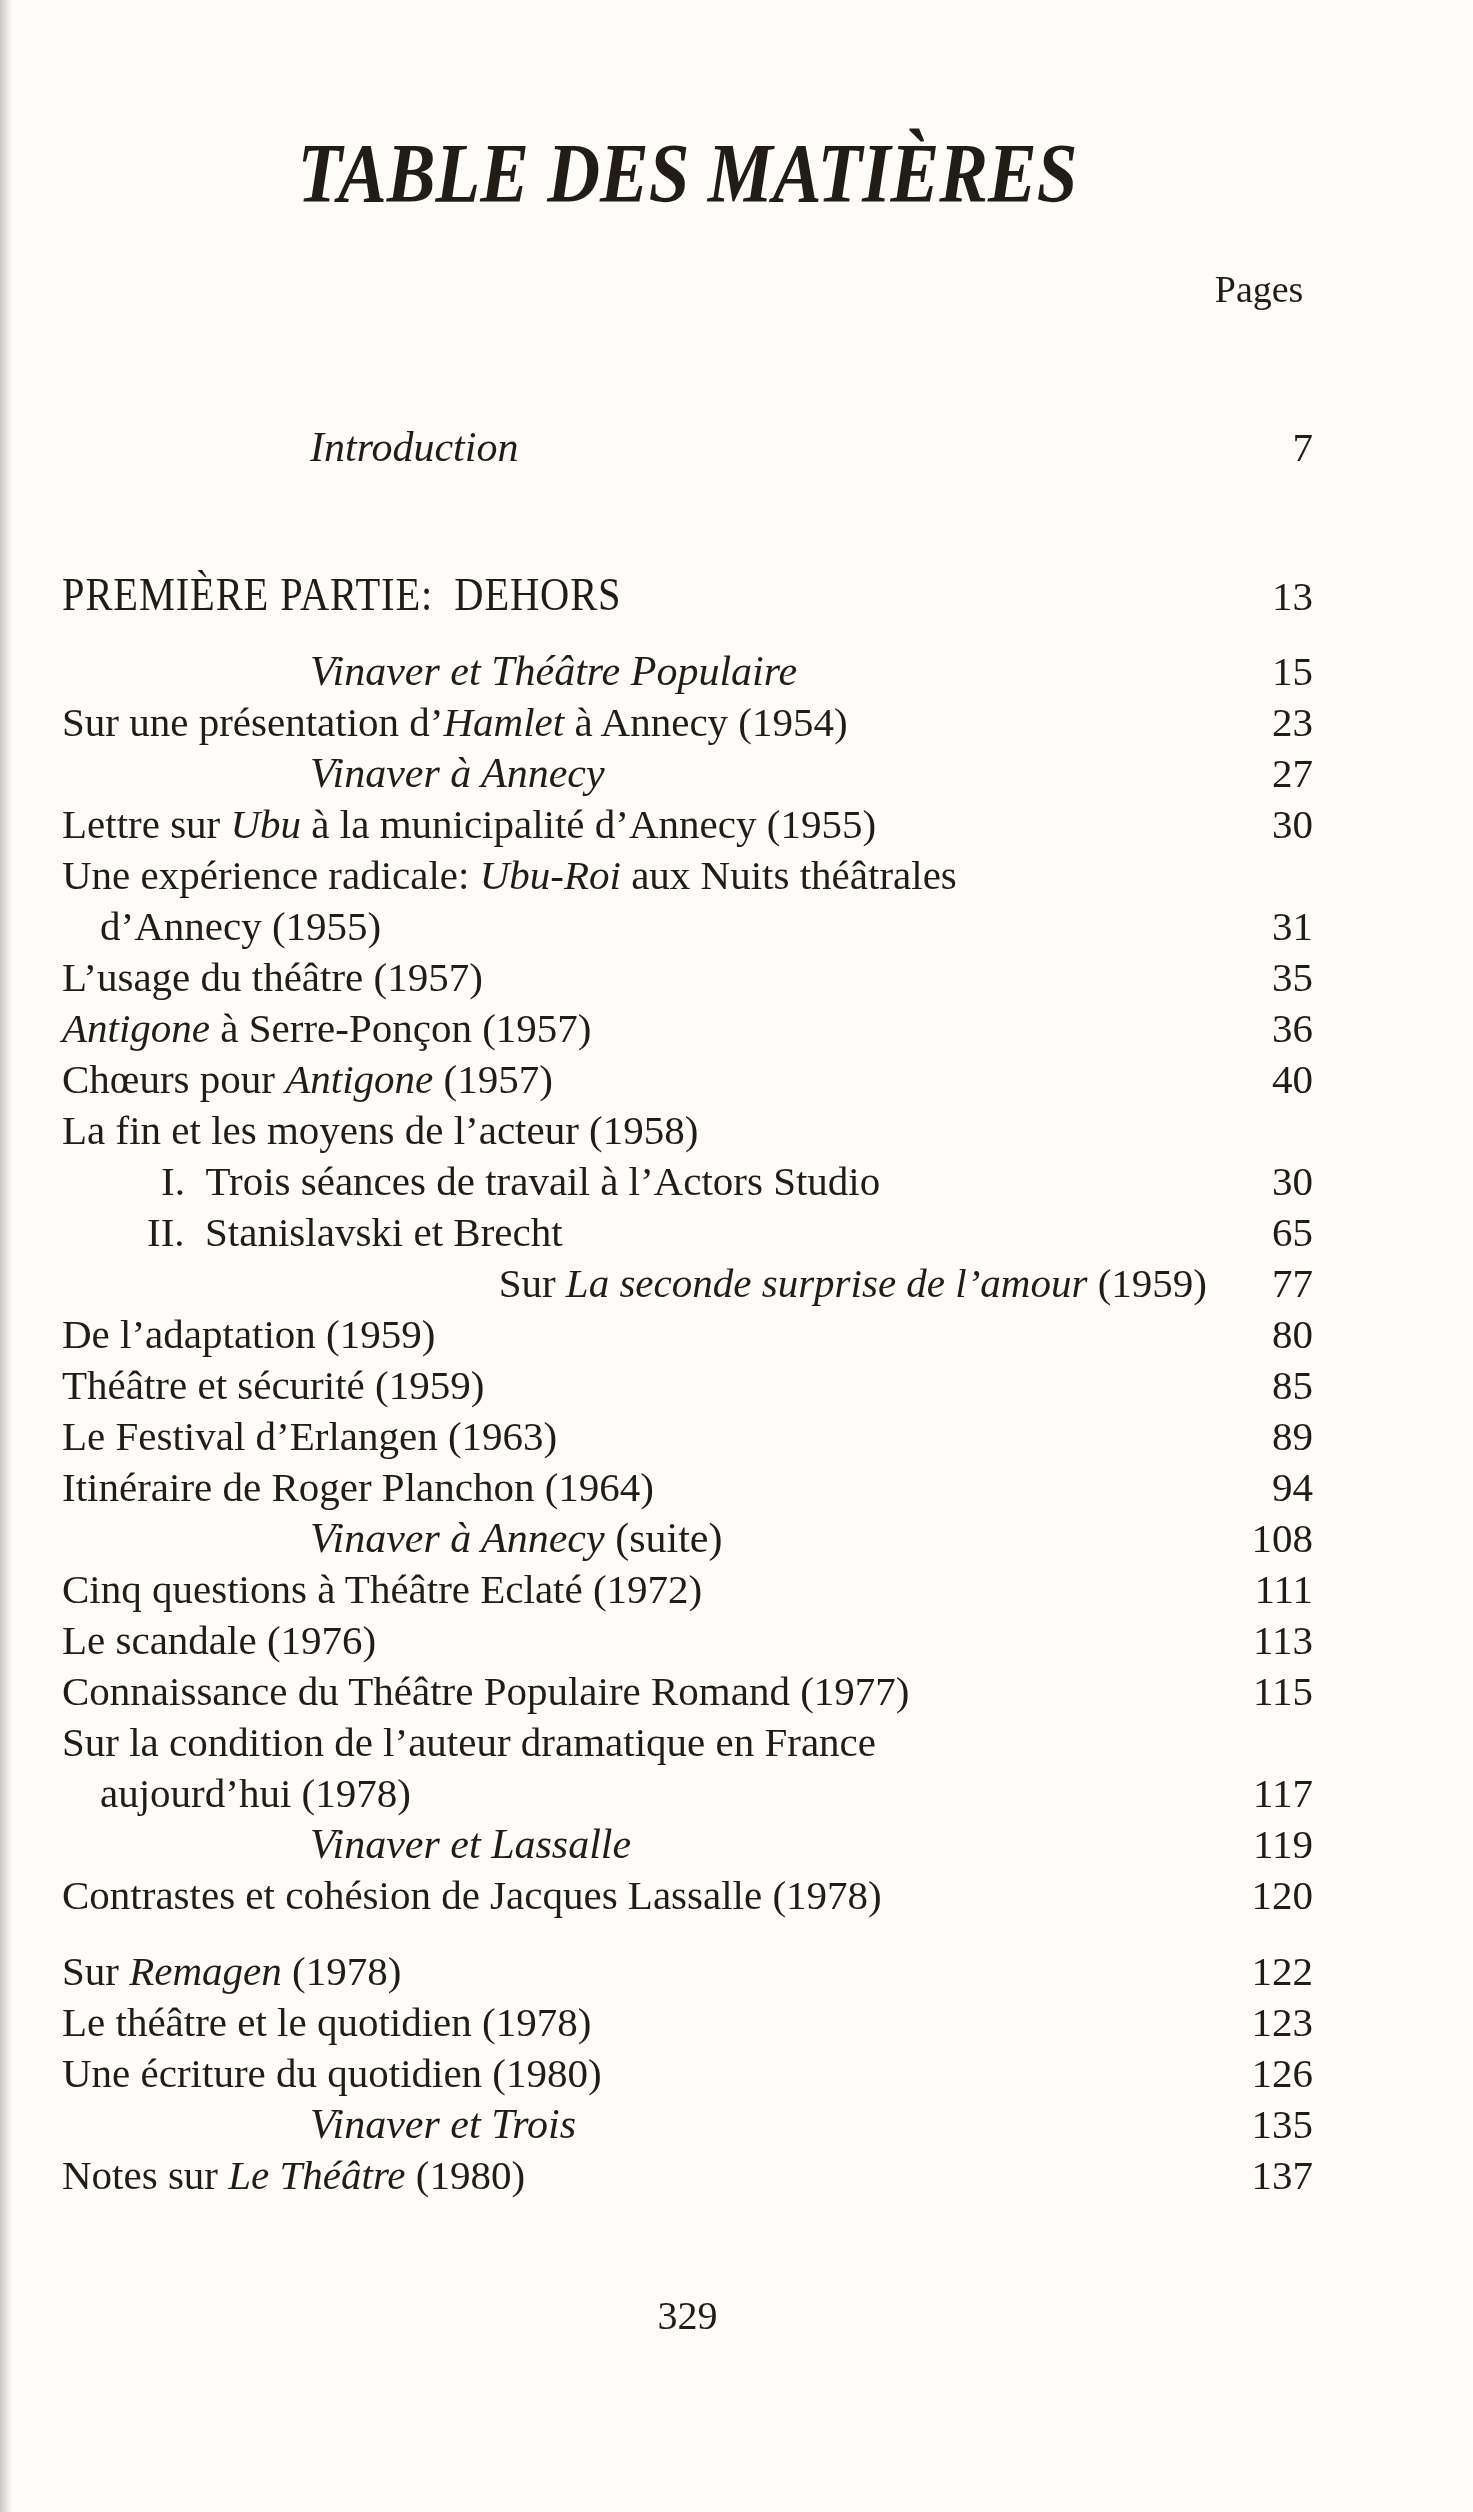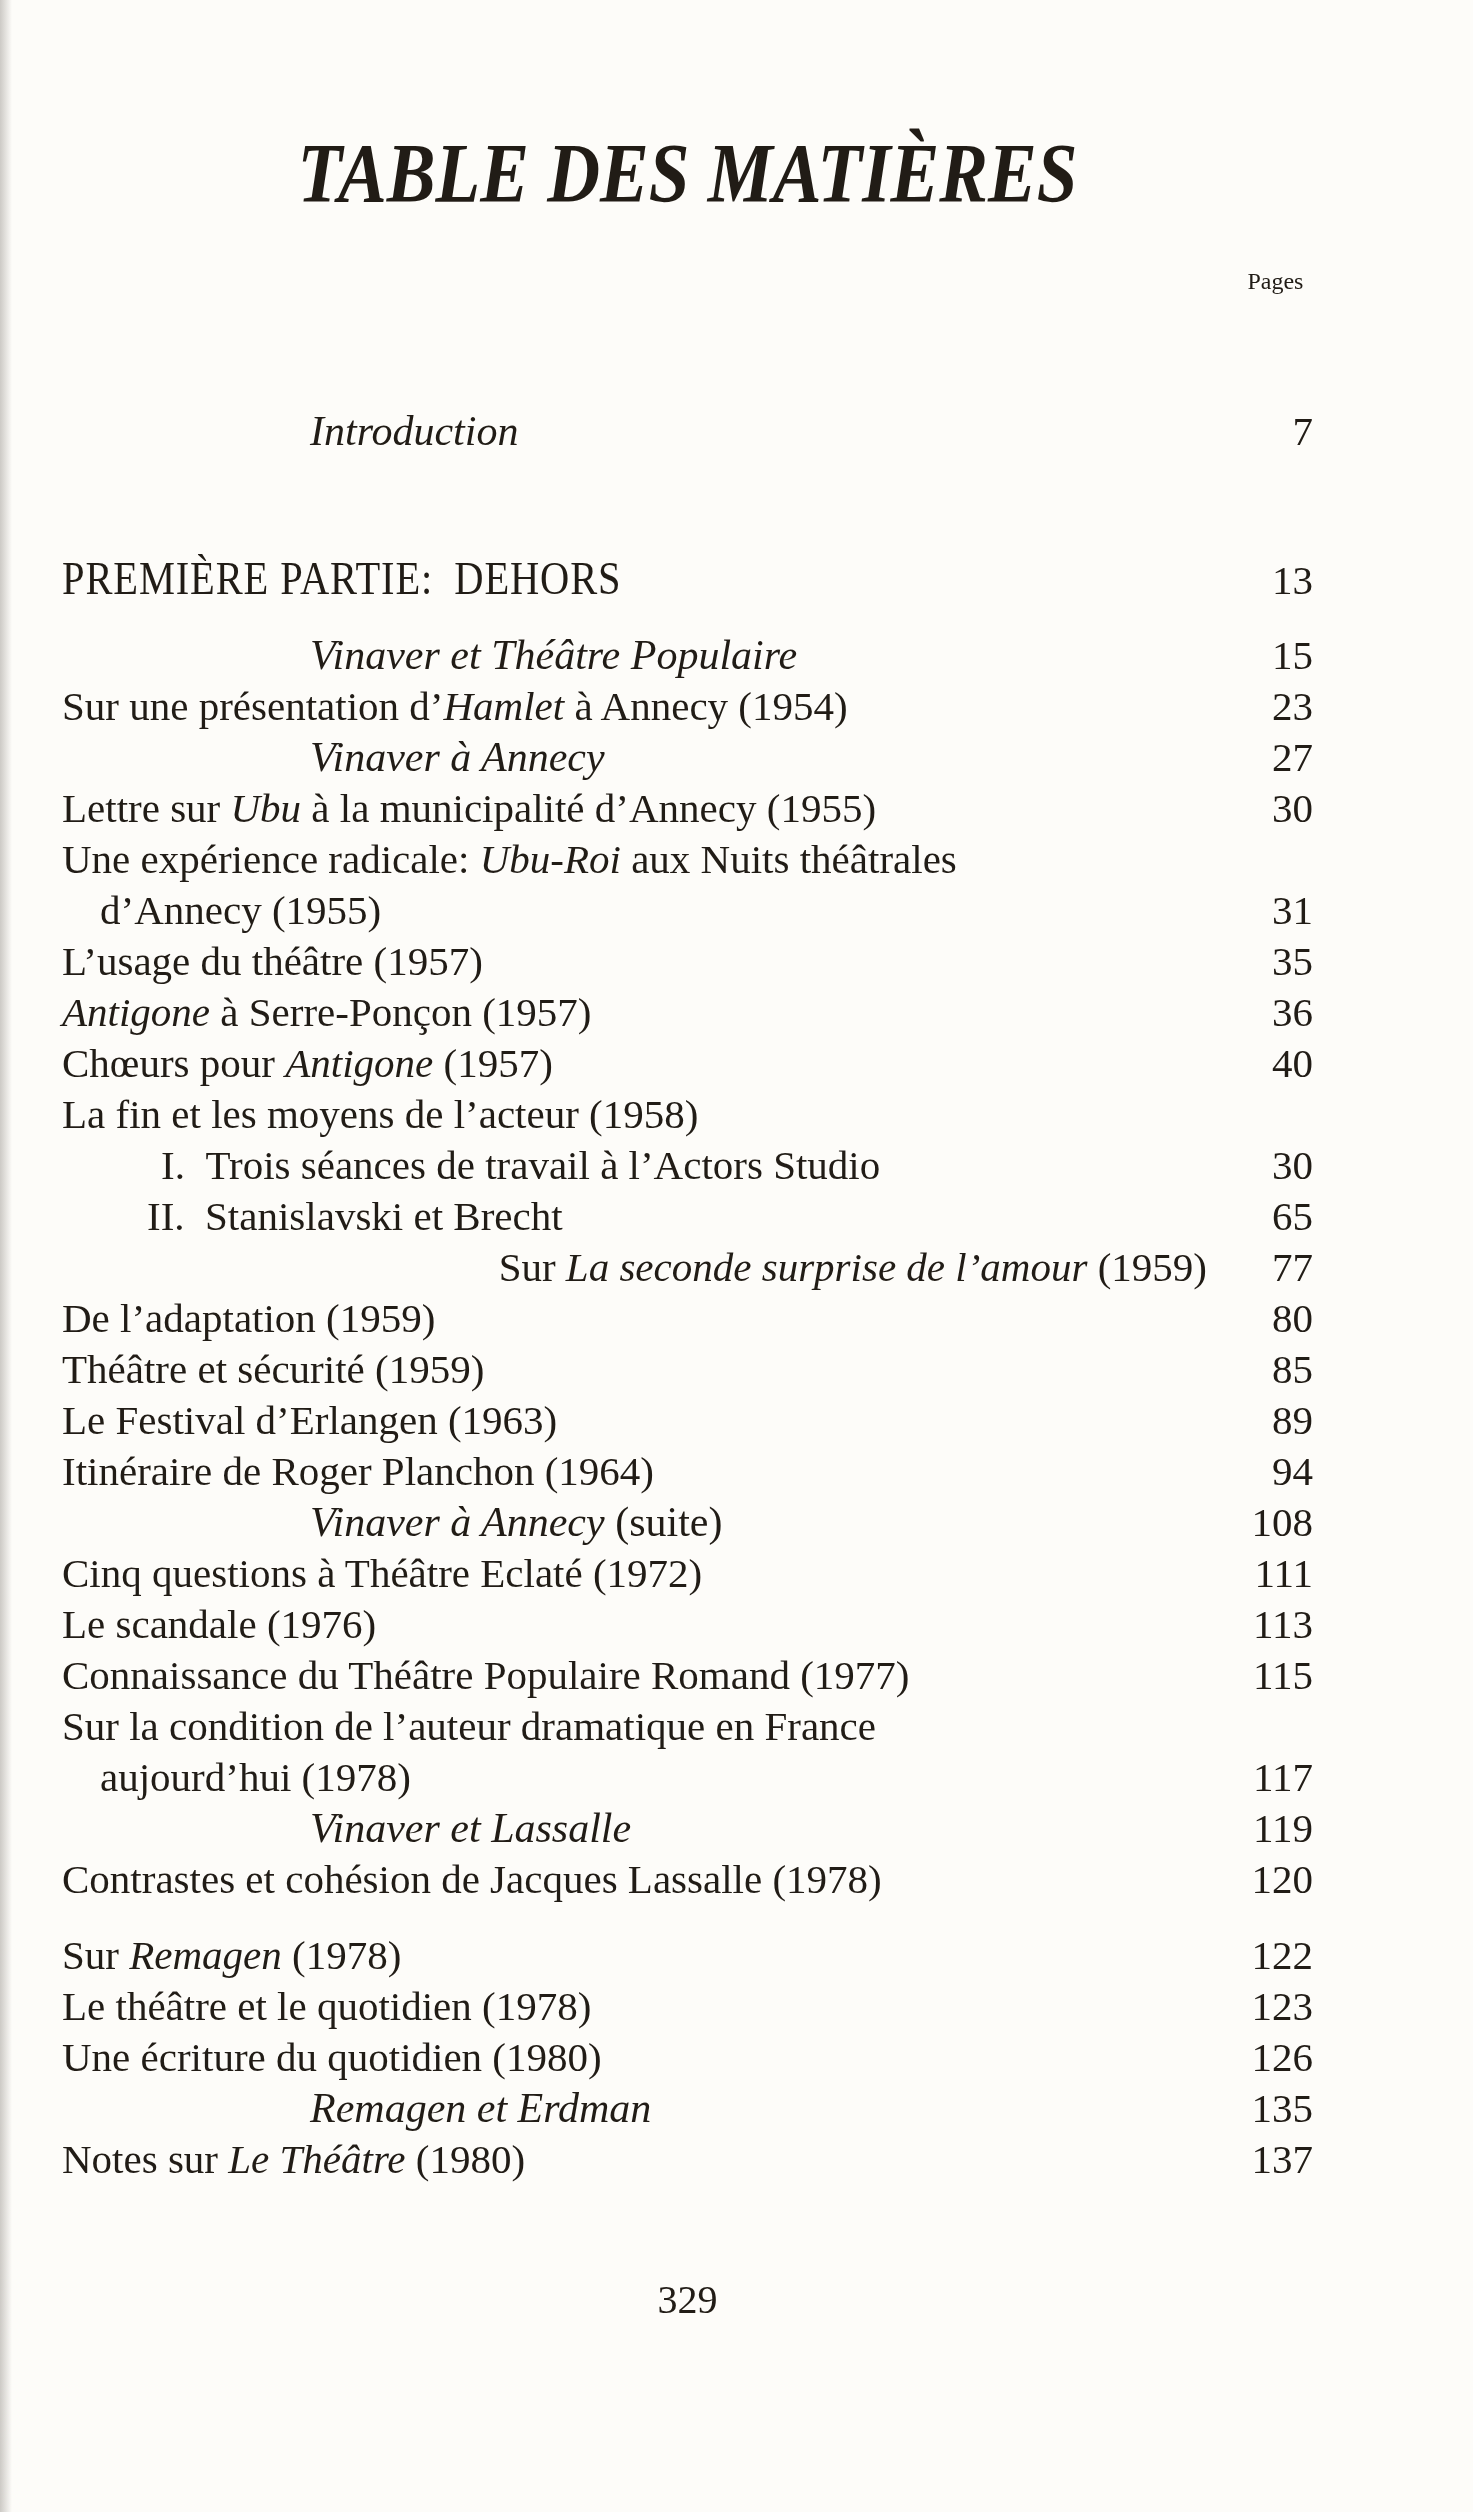--- a/index.html
+++ b/index.html
@@ -23,21 +23,21 @@
     font-size:85px; line-height:1.15;
     text-align:center;
     transform:scaleX(.86);
     transform-origin:center;
     white-space:nowrap;
   }
   .pages-label{
     margin-top:44px;
     text-align:right;
     padding-right:9.6px;
-    font-size:24px; line-height:1.2;
+    font-size:38px; line-height:1.2;
   }
   .toc { margin-top:110px; }
   .row{
     display:flex; justify-content:space-between; align-items:baseline;
     font-size:41px; line-height:51px;
     white-space:nowrap;
   }
   .entry-text{ flex:1 1 auto; overflow:visible; }
   .page-num{ flex:0 0 auto; min-width:106px; text-align:right; }
   .it{ font-style:italic; }
@@ -177,21 +177,21 @@
         </div>
         <div class="row entry">
           <span class="entry-text" style="padding-left: 0px;"><span>Le théâtre et le quotidien (1978)</span></span>
           <span class="page-num">123</span>
         </div>
         <div class="row entry">
           <span class="entry-text" style="padding-left: 0px;"><span>Une écriture du quotidien (1980)</span></span>
           <span class="page-num">126</span>
         </div>
         <div class="row header">
-          <span class="entry-text" style="padding-left: 248px;"><span class="it">Remagen et Erdman</span></span>
+          <span class="entry-text" style="padding-left: 248px;"><span class="it">Vinaver et Trois</span></span>
           <span class="page-num">135</span>
         </div>
         <div class="row entry">
           <span class="entry-text" style="padding-left: 0px;"><span>Notes sur </span><span class="it">Le Théâtre</span><span> (1980)</span></span>
           <span class="page-num">137</span>
         </div>
       </div>
     <div class="folio">329</div>
   </div>
 </div>

